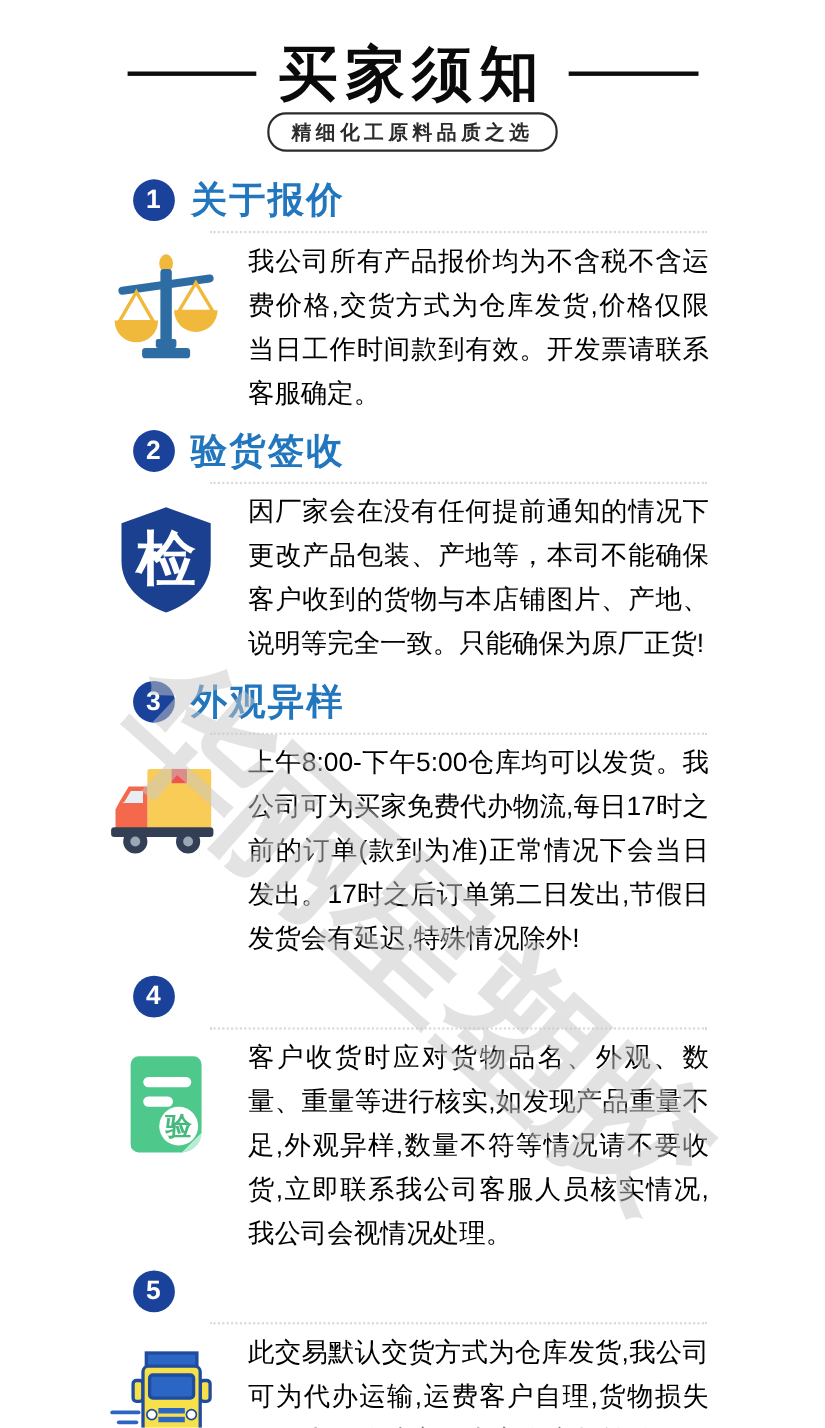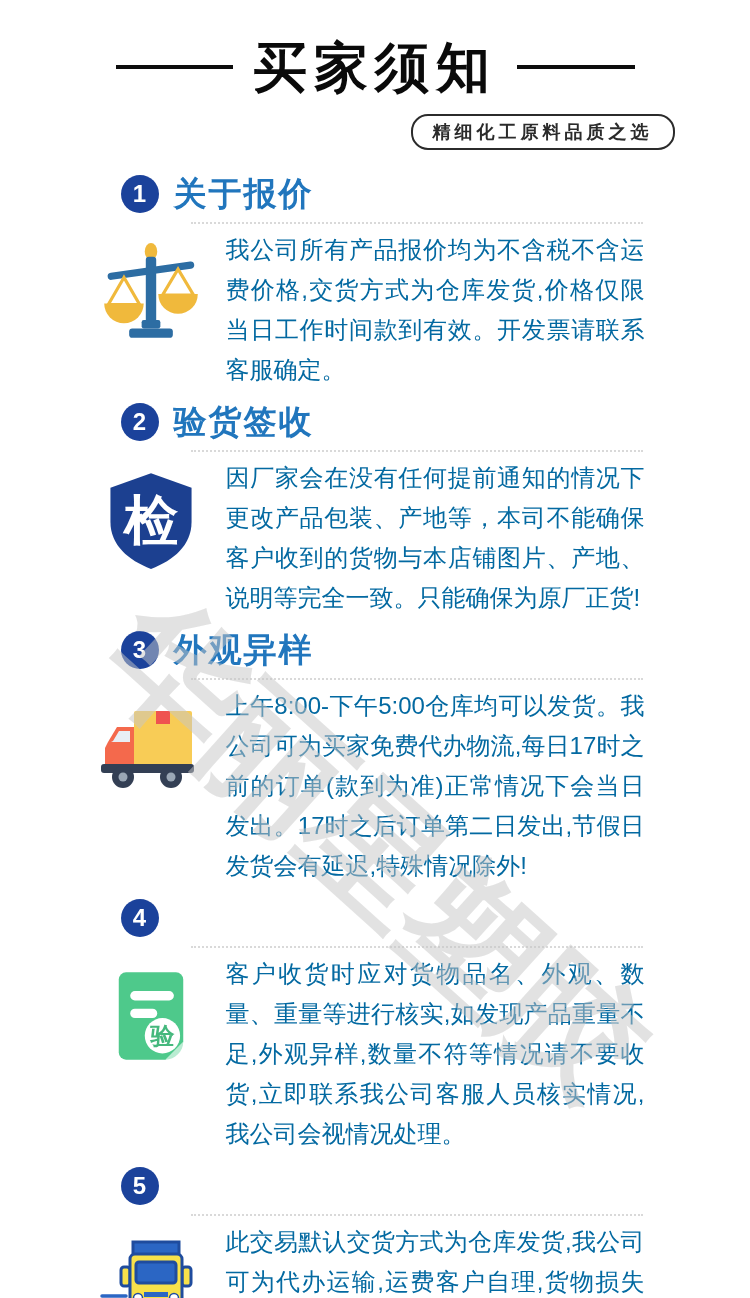--- a/index.html
+++ b/index.html
@@ -7,40 +7,40 @@
   body { font-family:"Liberation Sans","DejaVu Sans",sans-serif; }
   .page { position:relative; width:599px; height:1298px; margin:0 auto;
           background:#ffffff; overflow:hidden; }
 
   
   .header { padding-top:36px; }
   .title-row { display:flex; align-items:center; gap:20px; padding:0 40px; }
   .hline { flex:1; height:4px; background:#0d0d0d; }
   .main-title { font-size:54px; font-weight:900; color:#0a0a0a;
                 letter-spacing:7px; line-height:62px; white-space:nowrap; }
-  .subtitle-wrap { display:flex; justify-content:flex-end; margin-top:16px; }
+  .subtitle-wrap { display:flex; justify-content:center; margin-top:4px; }
   .subtitle { border:2px solid #2b2b2b; border-radius:17px; padding:4px 20px;
               font-size:18px; font-weight:700; letter-spacing:4px; color:#2b2b2b;
               white-space:nowrap; }
 
   
   .section { margin-top:12px; }
   .section.first { margin-top:24px; }
   .sec-head { display:flex; align-items:center; gap:15px; padding-left:45px; height:40px; }
   .badge { width:38px; height:38px; border-radius:50%; background:#1b429b; color:#ffffff;
            font-size:24px; font-weight:700; display:flex; align-items:center;
            justify-content:center; flex:0 0 auto; }
   .sec-title { color:#2176bd; font-size:33px; font-weight:700; letter-spacing:2px;
                white-space:nowrap; }
   .dotted { margin:8px 32px 0 115px; border-top:2px dotted #d9d9d9; height:0; }
   .sec-body { display:flex; margin-top:6px; }
   .icon-cell { width:150px; flex:0 0 auto; display:flex; justify-content:center;
                align-items:flex-start; padding-top:10px; }
   .text-cell { flex:1; padding-right:30px; font-size:24px; line-height:40px;
-               color:#0369a1; text-align:justify; }
+               color:#000000; text-align:justify; }
 
   
   .watermark { position:absolute; left:112px; top:560px; z-index:5;
                font-size:138px; font-weight:700; color:#c7c7c7; opacity:.5;
                letter-spacing:-6px; white-space:nowrap;
                transform:rotate(42deg); transform-origin:0 0;
                pointer-events:none; }
 
   svg { display:block; }
   .svg-glyph { font-family:"Liberation Sans","DejaVu Sans",sans-serif; font-weight:700; }

